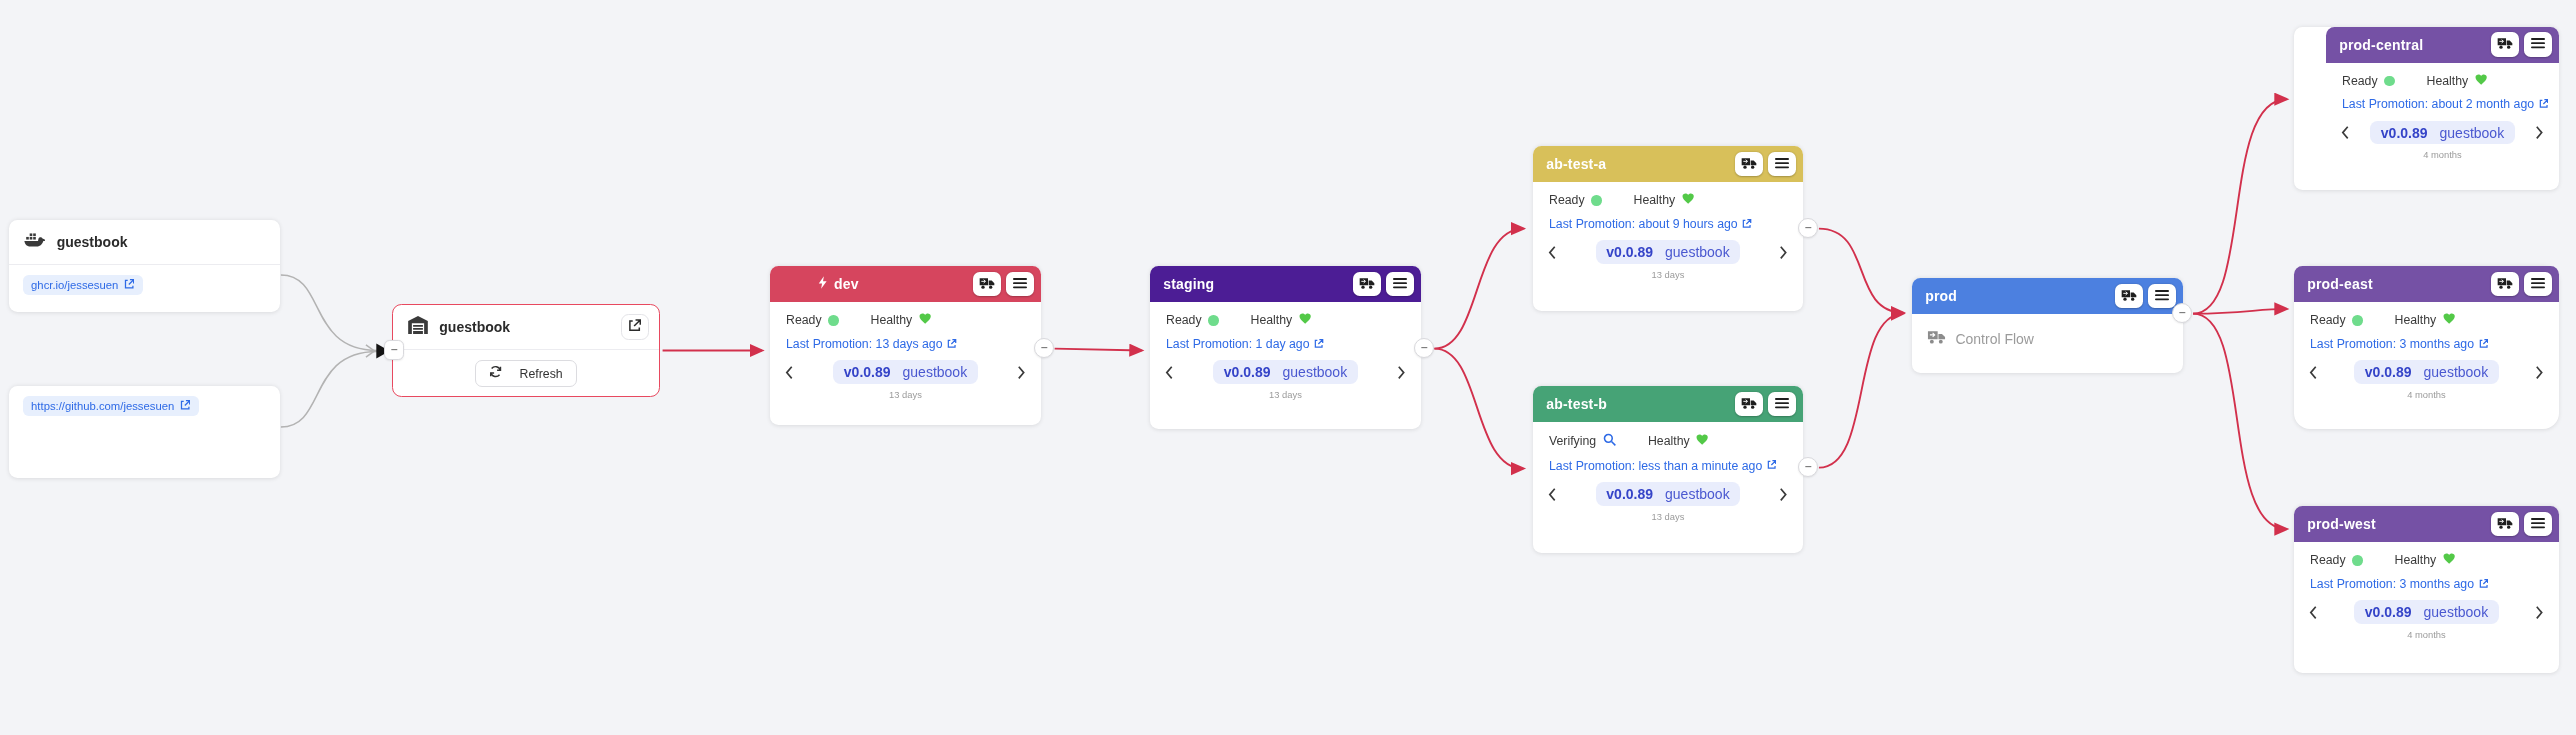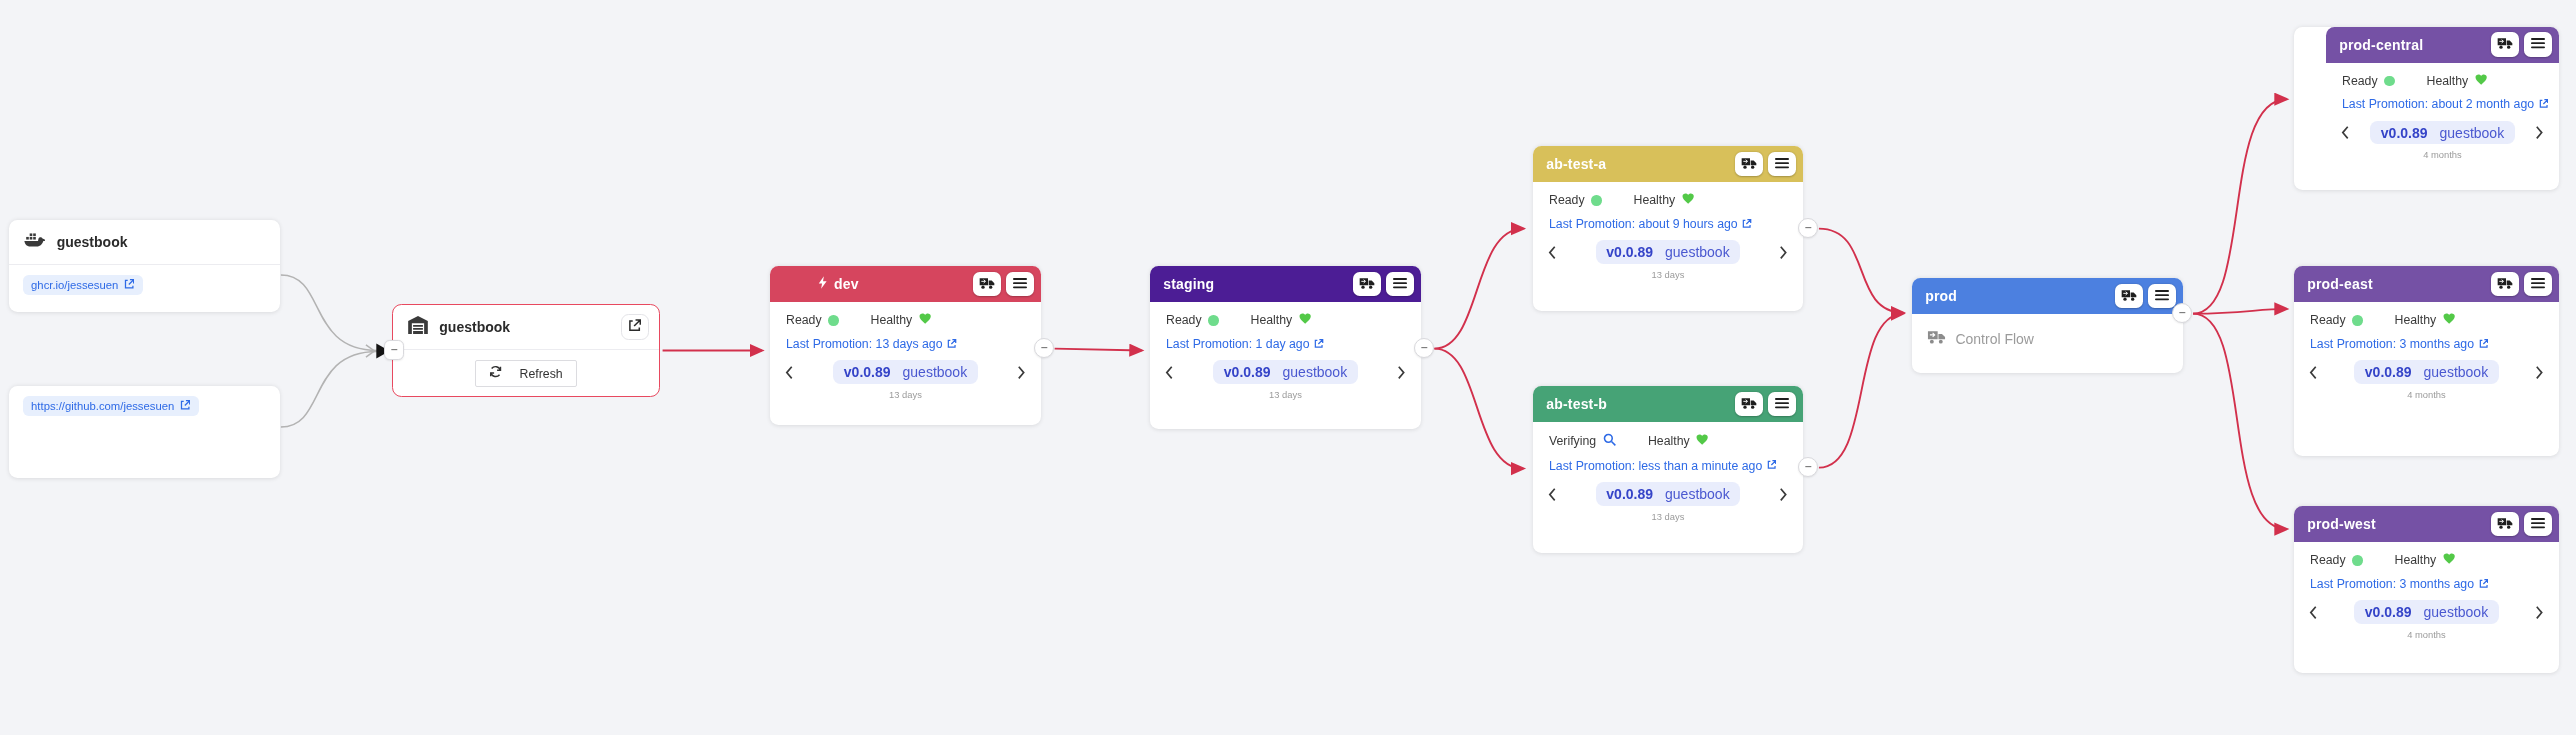--- a/index.html
+++ b/index.html
@@ -19,21 +19,21 @@
   .repo-body { padding: 10.4px 13.2px; }
   .repo-chip { display: inline-flex; align-items: center; gap: 5.7px; background: #e7effd; color: #2e6ae6; font-size: 11.3px; padding: 3.8px 8.5px; border-radius: 5.7px; cursor: pointer; }
 
   
   .warehouse { position: absolute; background: #fff; border: 1.4px solid #e8495f; border-radius: 9.4px; z-index: 1; }
   .wh-header { display: flex; align-items: center; gap: 11.3px; padding: 8.5px 10.4px 8.5px 15px; }
   .wh-title { font-weight: bold; font-size: 14px; color: #2b2b2b; }
   .wh-ext { margin-left: auto; width: 28px; height: 26.5px; border: 0.9px solid #e4e4e8; border-radius: 7.6px; display: flex; align-items: center; justify-content: center; cursor: pointer; background: #fff; }
   .wh-divider { height: 0.9px; background: #ececf0; }
   .wh-body { display: flex; justify-content: center; padding: 10.4px 0; }
-  .refresh-btn { display: inline-flex; align-items: center; gap: 17px; border: 0.9px solid #dcdce0; border-radius: 2px; padding: 4.7px 13.2px; font-size: 12.3px; color: #333; background: #fff; cursor: pointer; }
+  .refresh-btn { display: inline-flex; align-items: center; gap: 17px; border: 0.9px solid #dcdce0; border-radius: 7px; padding: 4.7px 13.2px; font-size: 12.3px; color: #333; background: #fff; cursor: pointer; }
 
   
   .stage-header { height: 36px; display: flex; align-items: center; gap: 6.6px; padding: 0 6.6px 0 13.2px; border-radius: 8.5px 8.5px 0 0; color: #fff; font-weight: bold; font-size: 14px; letter-spacing: 0.2px; }
   .hdr-buttons { margin-left: auto; display: flex; gap: 5.7px; }
   .hdr-btn { width: 28px; height: 24.6px; background: #fff; border-radius: 6.6px; display: flex; align-items: center; justify-content: center; box-shadow: 0 0.9px 1.9px rgba(0,0,0,.25); cursor: pointer; }
   .status-row { display: flex; gap: 32px; padding: 11.3px 16px 0; font-size: 12.3px; color: #3a3a3a; }
   .status-item { display: flex; align-items: center; gap: 6.6px; }
   .dot { width: 10.4px; height: 10.4px; border-radius: 50%; background: #6fdc8c; }
   .promo { display: flex; align-items: center; gap: 4.7px; padding: 9.4px 16px 0; font-size: 12.3px; color: #2e6ae6; cursor: pointer; white-space: nowrap; }
   .freight-row { display: flex; align-items: flex-start; justify-content: space-between; padding: 9.4px 9.4px 0; }
@@ -462,21 +462,21 @@
           <span class="fw">guestbook</span>
         </span>
         <span class="age">4 months</span>
       </span>
       <span class="chev-btn"><svg width="8.5" height="13.2" viewBox="0 0 10 16">
             <path d="M2 1 L8 8 L2 15" fill="none" stroke="#3a3a3a" stroke-width="2"></path>
           </svg></span>
     </div>
   </div>
 
-  <div class="node" style="left:2294px; top:266px; width:265px; height:190px;">
+  <div class="node" style="left:2294px; top:266px; width:265px; height:163px;border-radius:16px;">
     <div class="stage-header" style="background-color: rgb(117, 81, 165);">
       <span>prod-east</span>
       <span class="hdr-buttons">
         <span class="hdr-btn">
             <span><svg width="16" height="12.3" viewBox="0 0 24 18">
                 <path d="M1 1.5 h12.5 v10.5 H1z M14.5 5 h4.5 l4 4 v3 h-8.5z" fill="#1f1f1f"></path>
                 <circle cx="6" cy="15" r="2.5" fill="#1f1f1f"></circle>
                 <circle cx="17.5" cy="15" r="2.5" fill="#1f1f1f"></circle>
                 <path d="M3.5 6.3 h6 M7 3.8 L9.7 6.3 L7 8.8" stroke="#fff" stroke-width="1.4" fill="none"></path>
               </svg></span>

